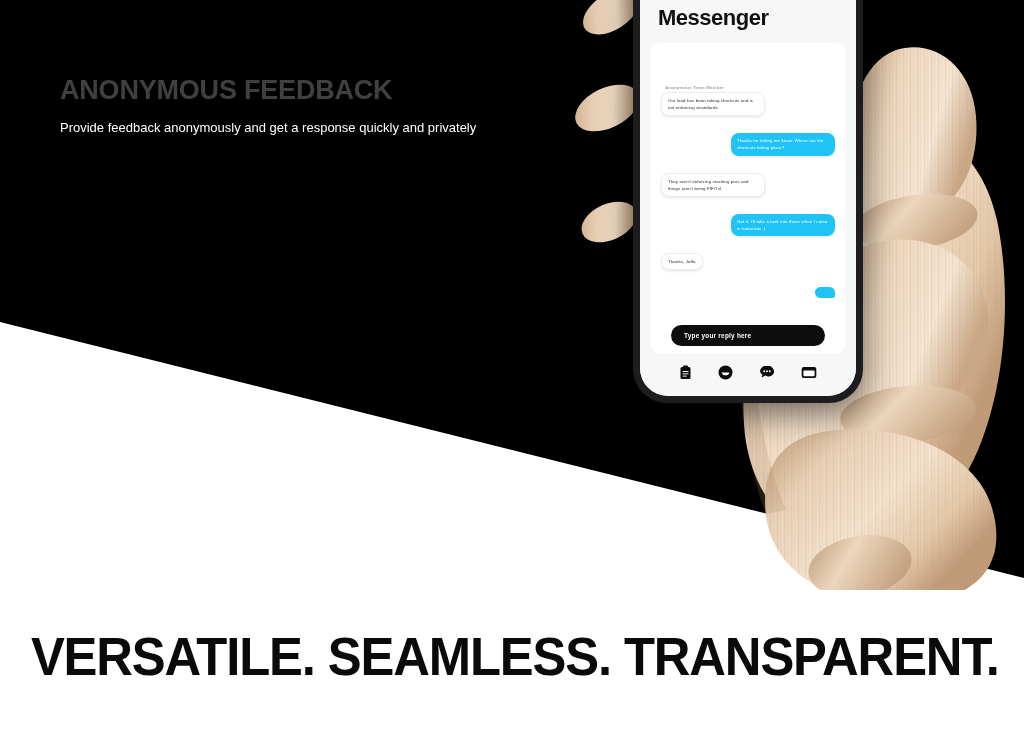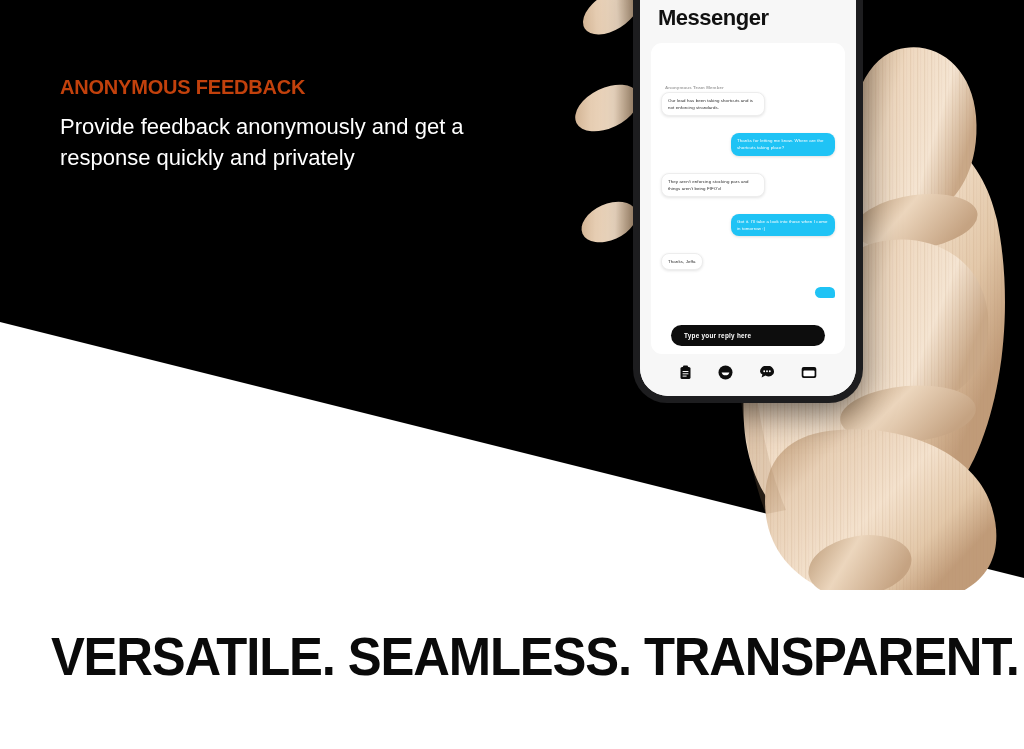--- a/index.html
+++ b/index.html
@@ -29,31 +29,31 @@
   }
 
   
   .copy {
     position:absolute;
     left:60px; top:76px;
     width:500px;
     z-index:6;
   }
   .copy-title {
-    color:#c2410c;
-    font-size:20px;
+    color:#404040;
+    font-size:27px;
     font-weight:bold;
     letter-spacing:-0.2px;
     line-height:1.1;
     white-space:nowrap;
   }
   .copy-sub {
     margin-top:13px;
     color:#ffffff;
-    font-size:22px;
+    font-size:13px;
     font-weight:normal;
     line-height:1.42;
     max-width:490px;
   }
 
   
   .hand-layer {
     position:absolute;
     left:560px; top:-20px;
     width:470px; height:610px;
@@ -176,21 +176,20 @@
   }
   .icon-row svg { display:block; }
 
   
   .tagline {
     position:absolute;
     left:0; top:625px;
     width:956px;
     text-align:center;
     z-index:6;
-    padding-left:20px;
   }
   .tagline span {
     display:inline-block;
     color:#0a0a0a;
     font-size:54px;
     font-weight:bold;
     letter-spacing:-1.2px;
     transform:scaleX(.94);
     white-space:nowrap;
   }

